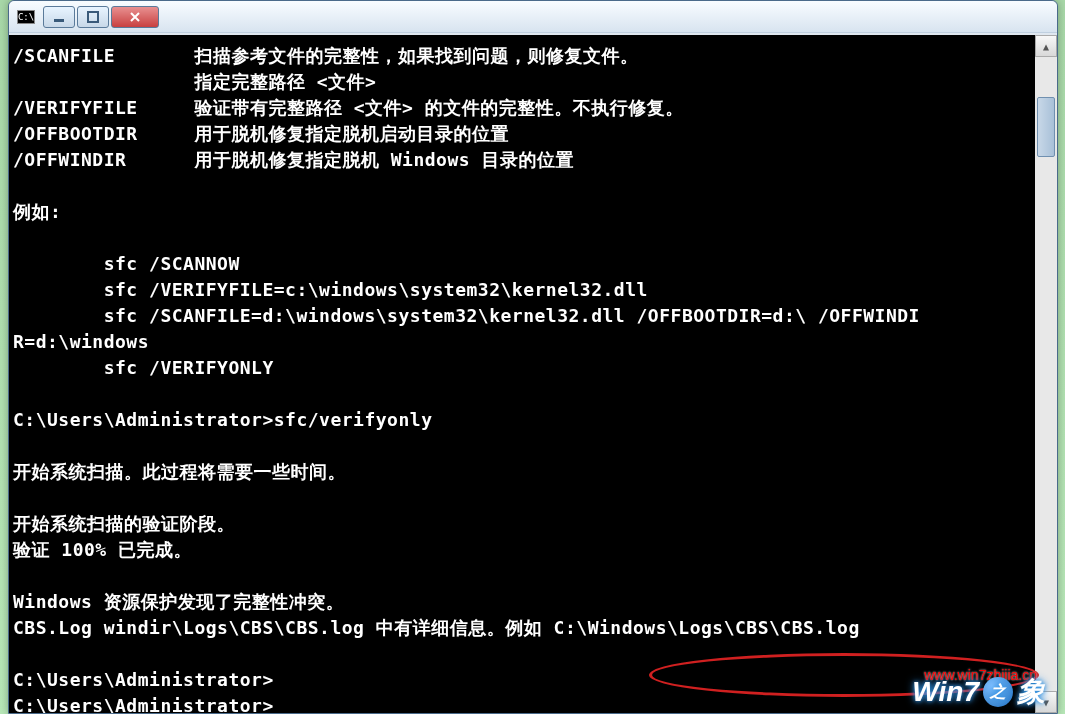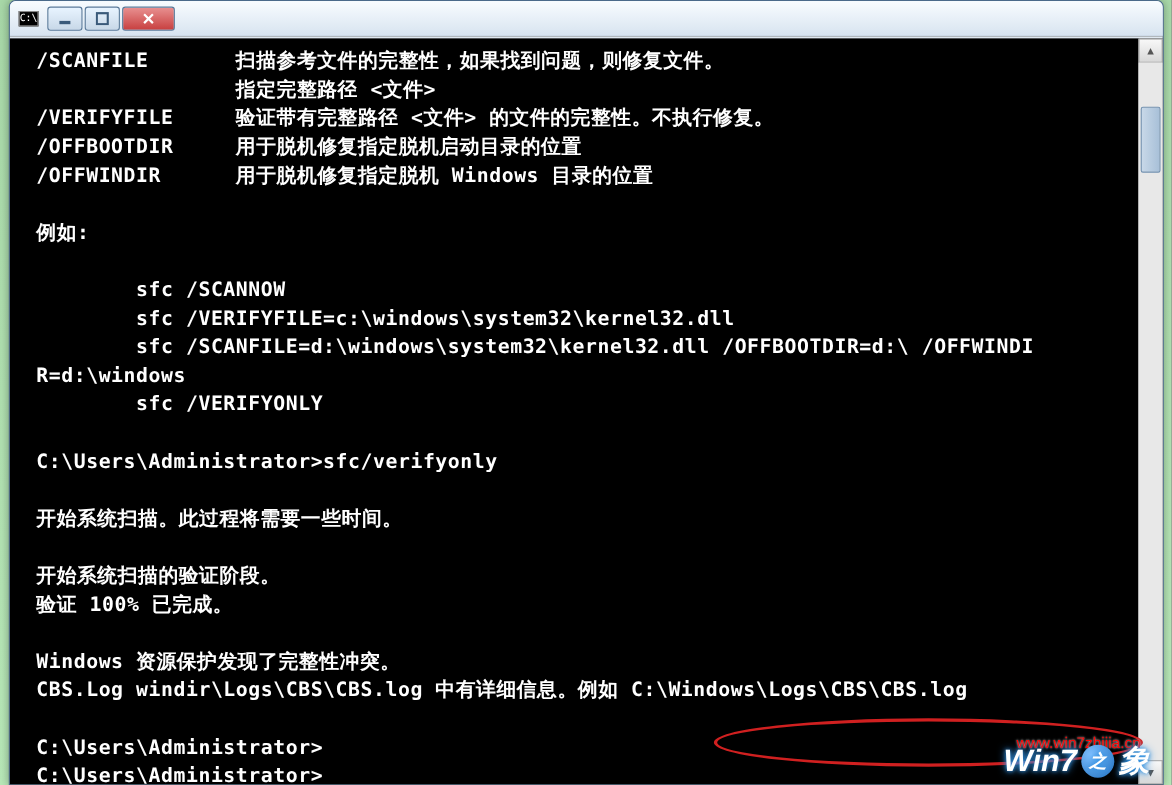--- a/index.html
+++ b/index.html
@@ -79,21 +79,21 @@
       height: calc(100% - 32px);
       background: #000;
       border-top: 2px solid #e0e8f0;
       overflow:hidden;
     }
     .terminal {
       width: calc(100% - 22px);
       height: 100%;
       background: #000;
       color: #fff;
-      padding: 8px 4px 4px 24px;
+      padding: 8px 4px 4px 4px;
       font-family: 'Consolas', 'SimSun', monospace;
       font-size: 18px;
       line-height: 26px;
       white-space: pre;
       font-weight: bold;
       letter-spacing: 0.5px;
     }
     .scrollbar {
       position: absolute;
       right: 0;

